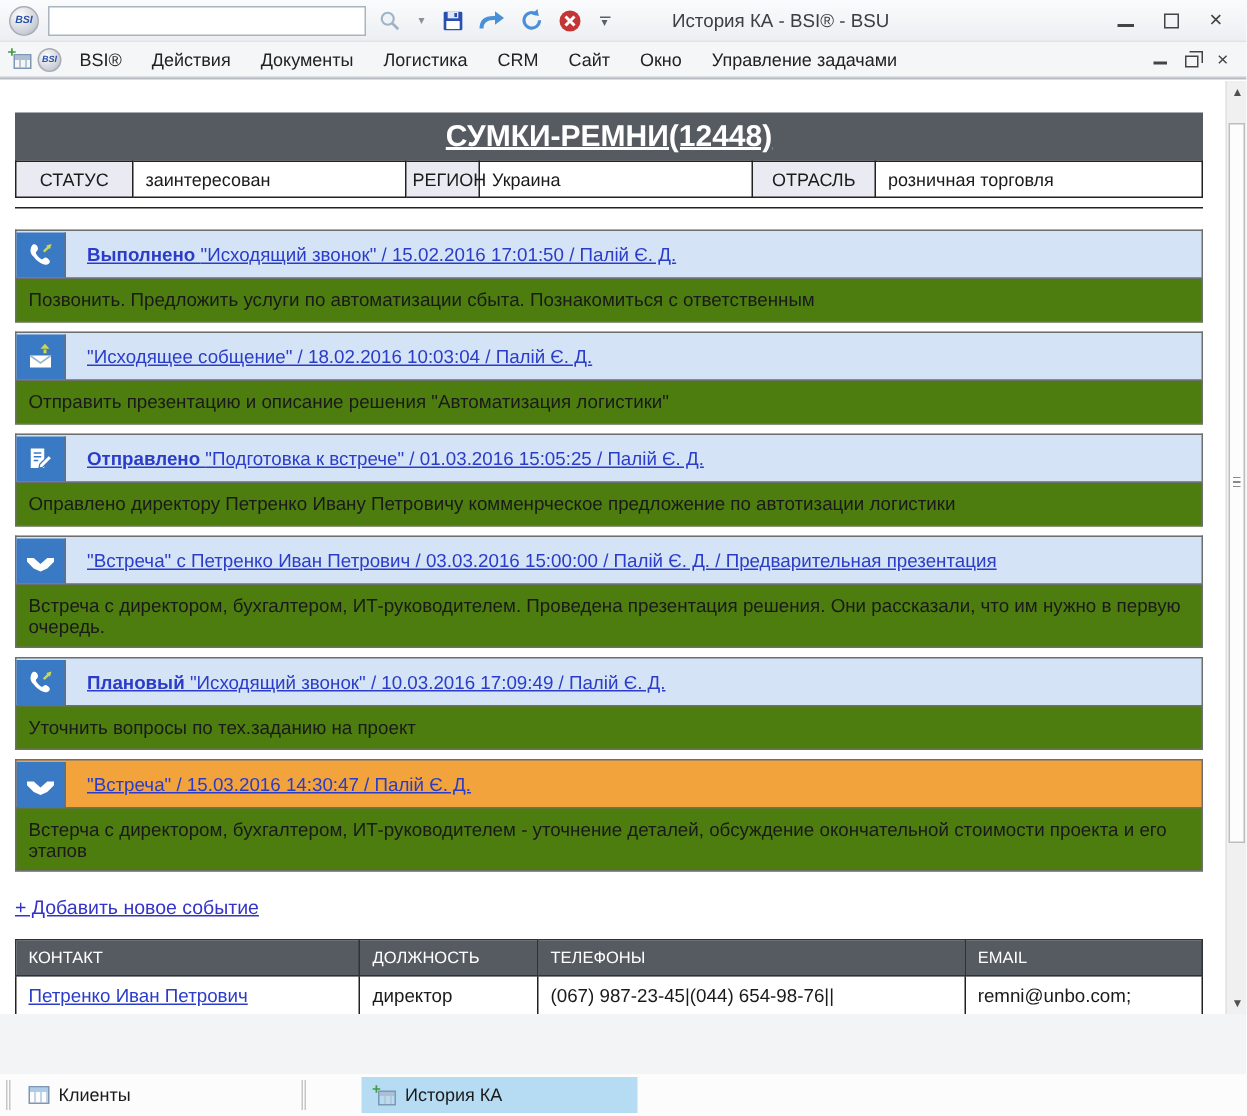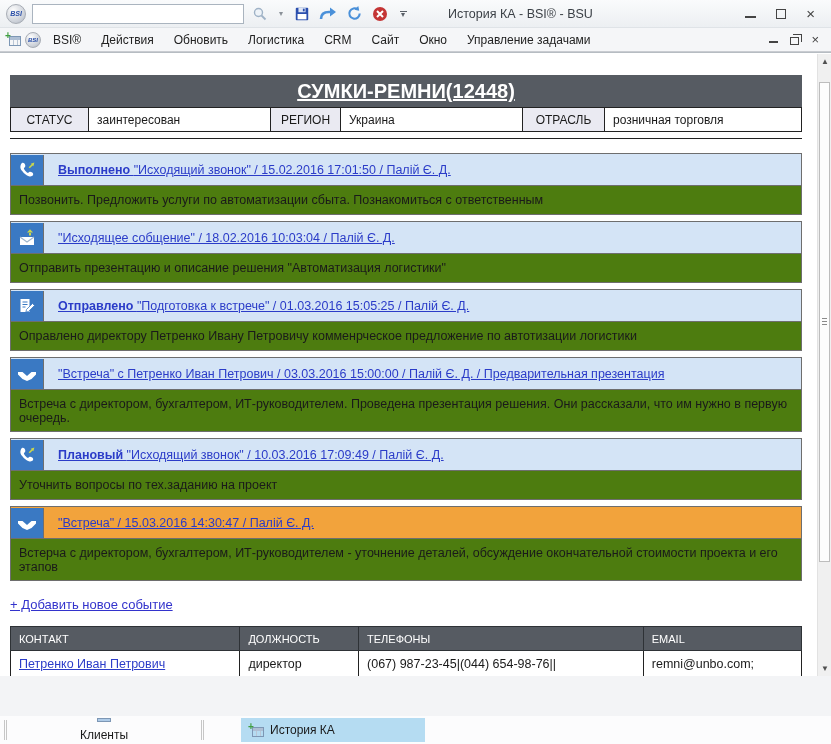--- a/index.html
+++ b/index.html
@@ -86,21 +86,21 @@
     background:linear-gradient(#f9f9f9,#dedede); font-family:"Liberation Sans",sans-serif;
     font-size:12px; color:#222; text-align:center; line-height:21px; }
   .btn-refresh { left:10px; width:158px; }
   .btn-cancel { right:4px; width:70px; }
   .u { text-decoration:underline; }
 
   
   .taskbar { position:absolute; left:0; right:0; bottom:0; height:28px; background:#fcfcfd; display:flex; align-items:center; }
   .tb-grip { width:3px; height:20px; border-left:1px solid #c6c6c6; border-right:1px solid #c6c6c6; margin-left:4px; }
   .task-item { display:flex; align-items:center; gap:6px; height:24px; padding:0 8px; margin-left:4px; }
-  .task-item.first { width:186px;flex-direction:column; }
+  .task-item.first { width:186px; }
   .task-item.active { position:absolute; left:237px; width:184px; background:#b5dcf2; }
   .tbl-icon { width:14px; height:12px; border:1px solid #7d97b5; background:
     linear-gradient(#aecbe8 0 3px, transparent 3px),
     repeating-linear-gradient(90deg, transparent 0 3px, #c2d4e6 3px 4px); }
 </style>
 </head>
 <body>
 
 <div class="window">
 
@@ -150,21 +150,21 @@
   </div>
 
   <div class="menubar">
     <span class="grid-icon">
         <span class="tbl"></span>
         <span class="plus">+</span>
       </span>
     <span class="bsi-badge small">BSI</span>
     <span class="menu-item">BSI®</span>
     <span class="menu-item">Действия</span>
-    <span class="menu-item">Обновить</span>
+    <span class="menu-item">Документы</span>
     <span class="menu-item">Логистика</span>
     <span class="menu-item">CRM</span>
     <span class="menu-item">Сайт</span>
     <span class="menu-item">Окно</span>
     <span class="menu-item">Управление задачами</span>
     <span class="mdi-ctrls">
       <span class="mdi-min"></span>
       <span class="mdi-restore"></span>
       <span class="mdi-x">×</span>
     </span>
@@ -173,21 +173,21 @@
   <div class="content">
     <div class="scroll-region">
 
       <div class="ca-band">СУМКИ-РЕМНИ(12448)</div>
 
       <table class="info-table">
         <tbody>
             <tr>
           <td class="lbl" style="width:78px">СТАТУС</td>
           <td style="width:182px">заинтересован</td>
-          <td class="lbl" style="width:70px">РЕГИОН</td>
+          <td class="lbl" style="width:49px">РЕГИОН</td>
           <td style="width:182px">Украина</td>
           <td class="lbl" style="width:82px">ОТРАСЛЬ</td>
           <td>розничная торговля</td>
         </tr>
       </tbody>
         </table>
       <hr class="sepline">
 
       <div class="events">
 

